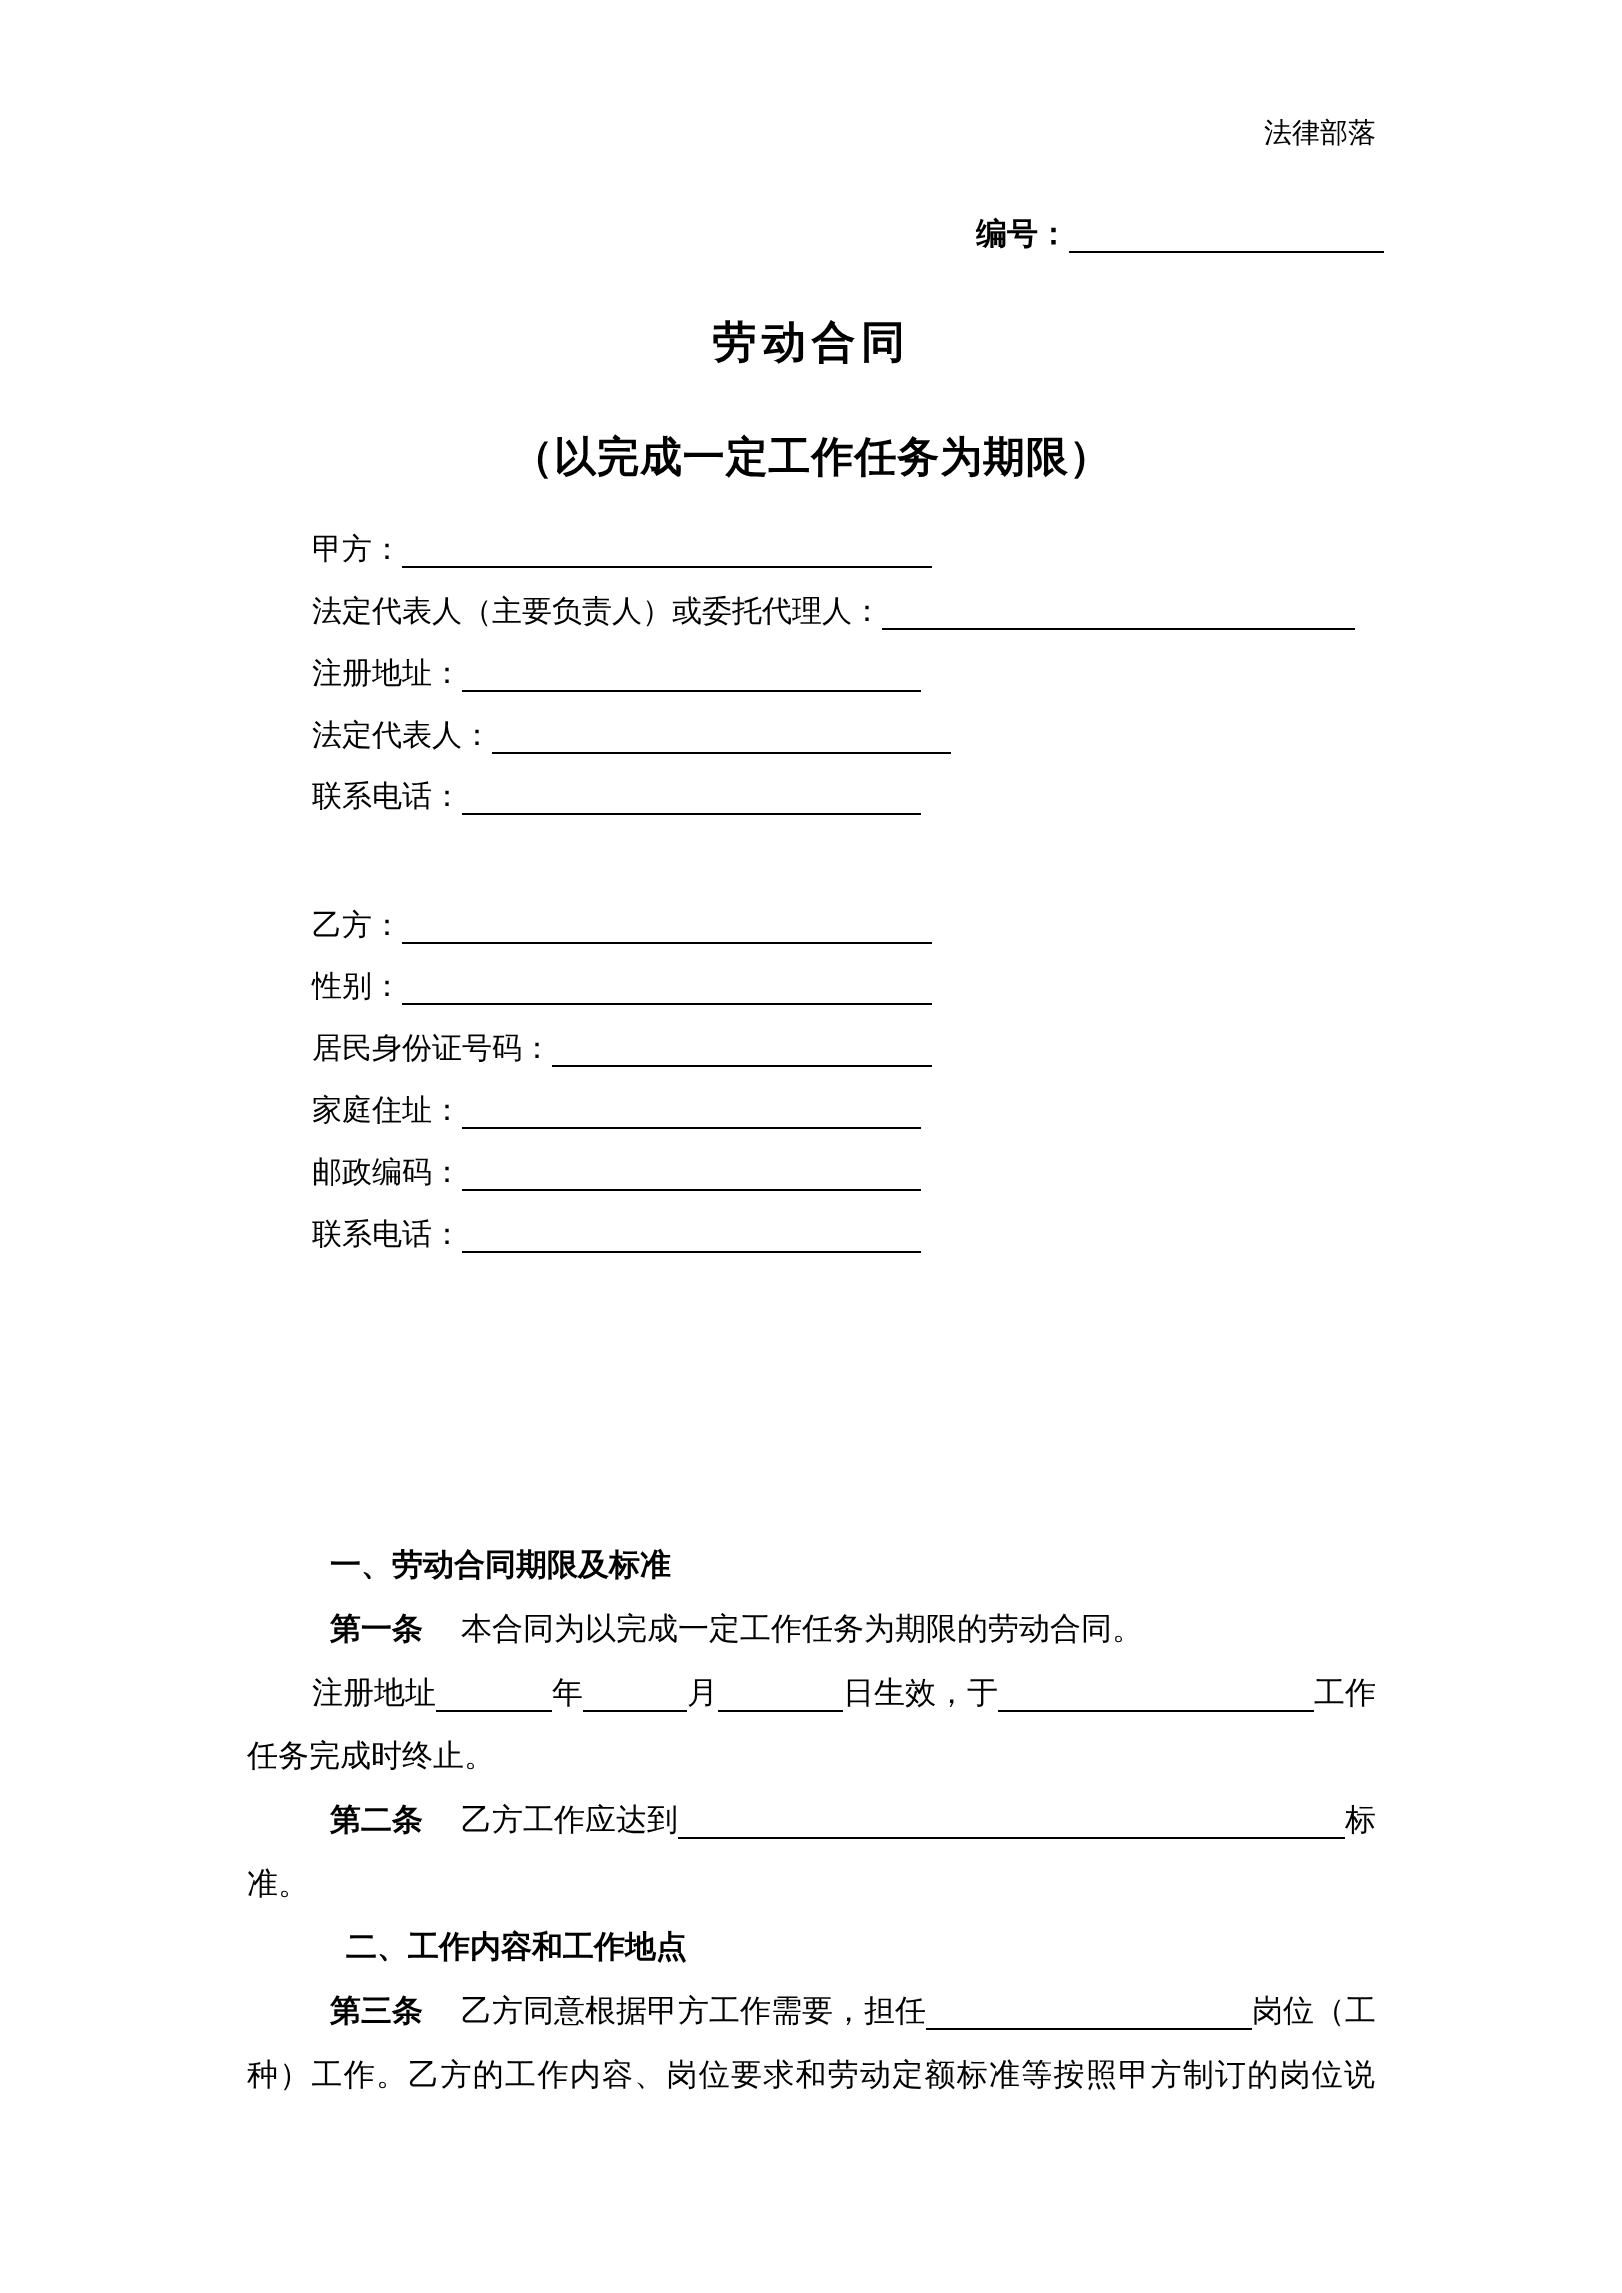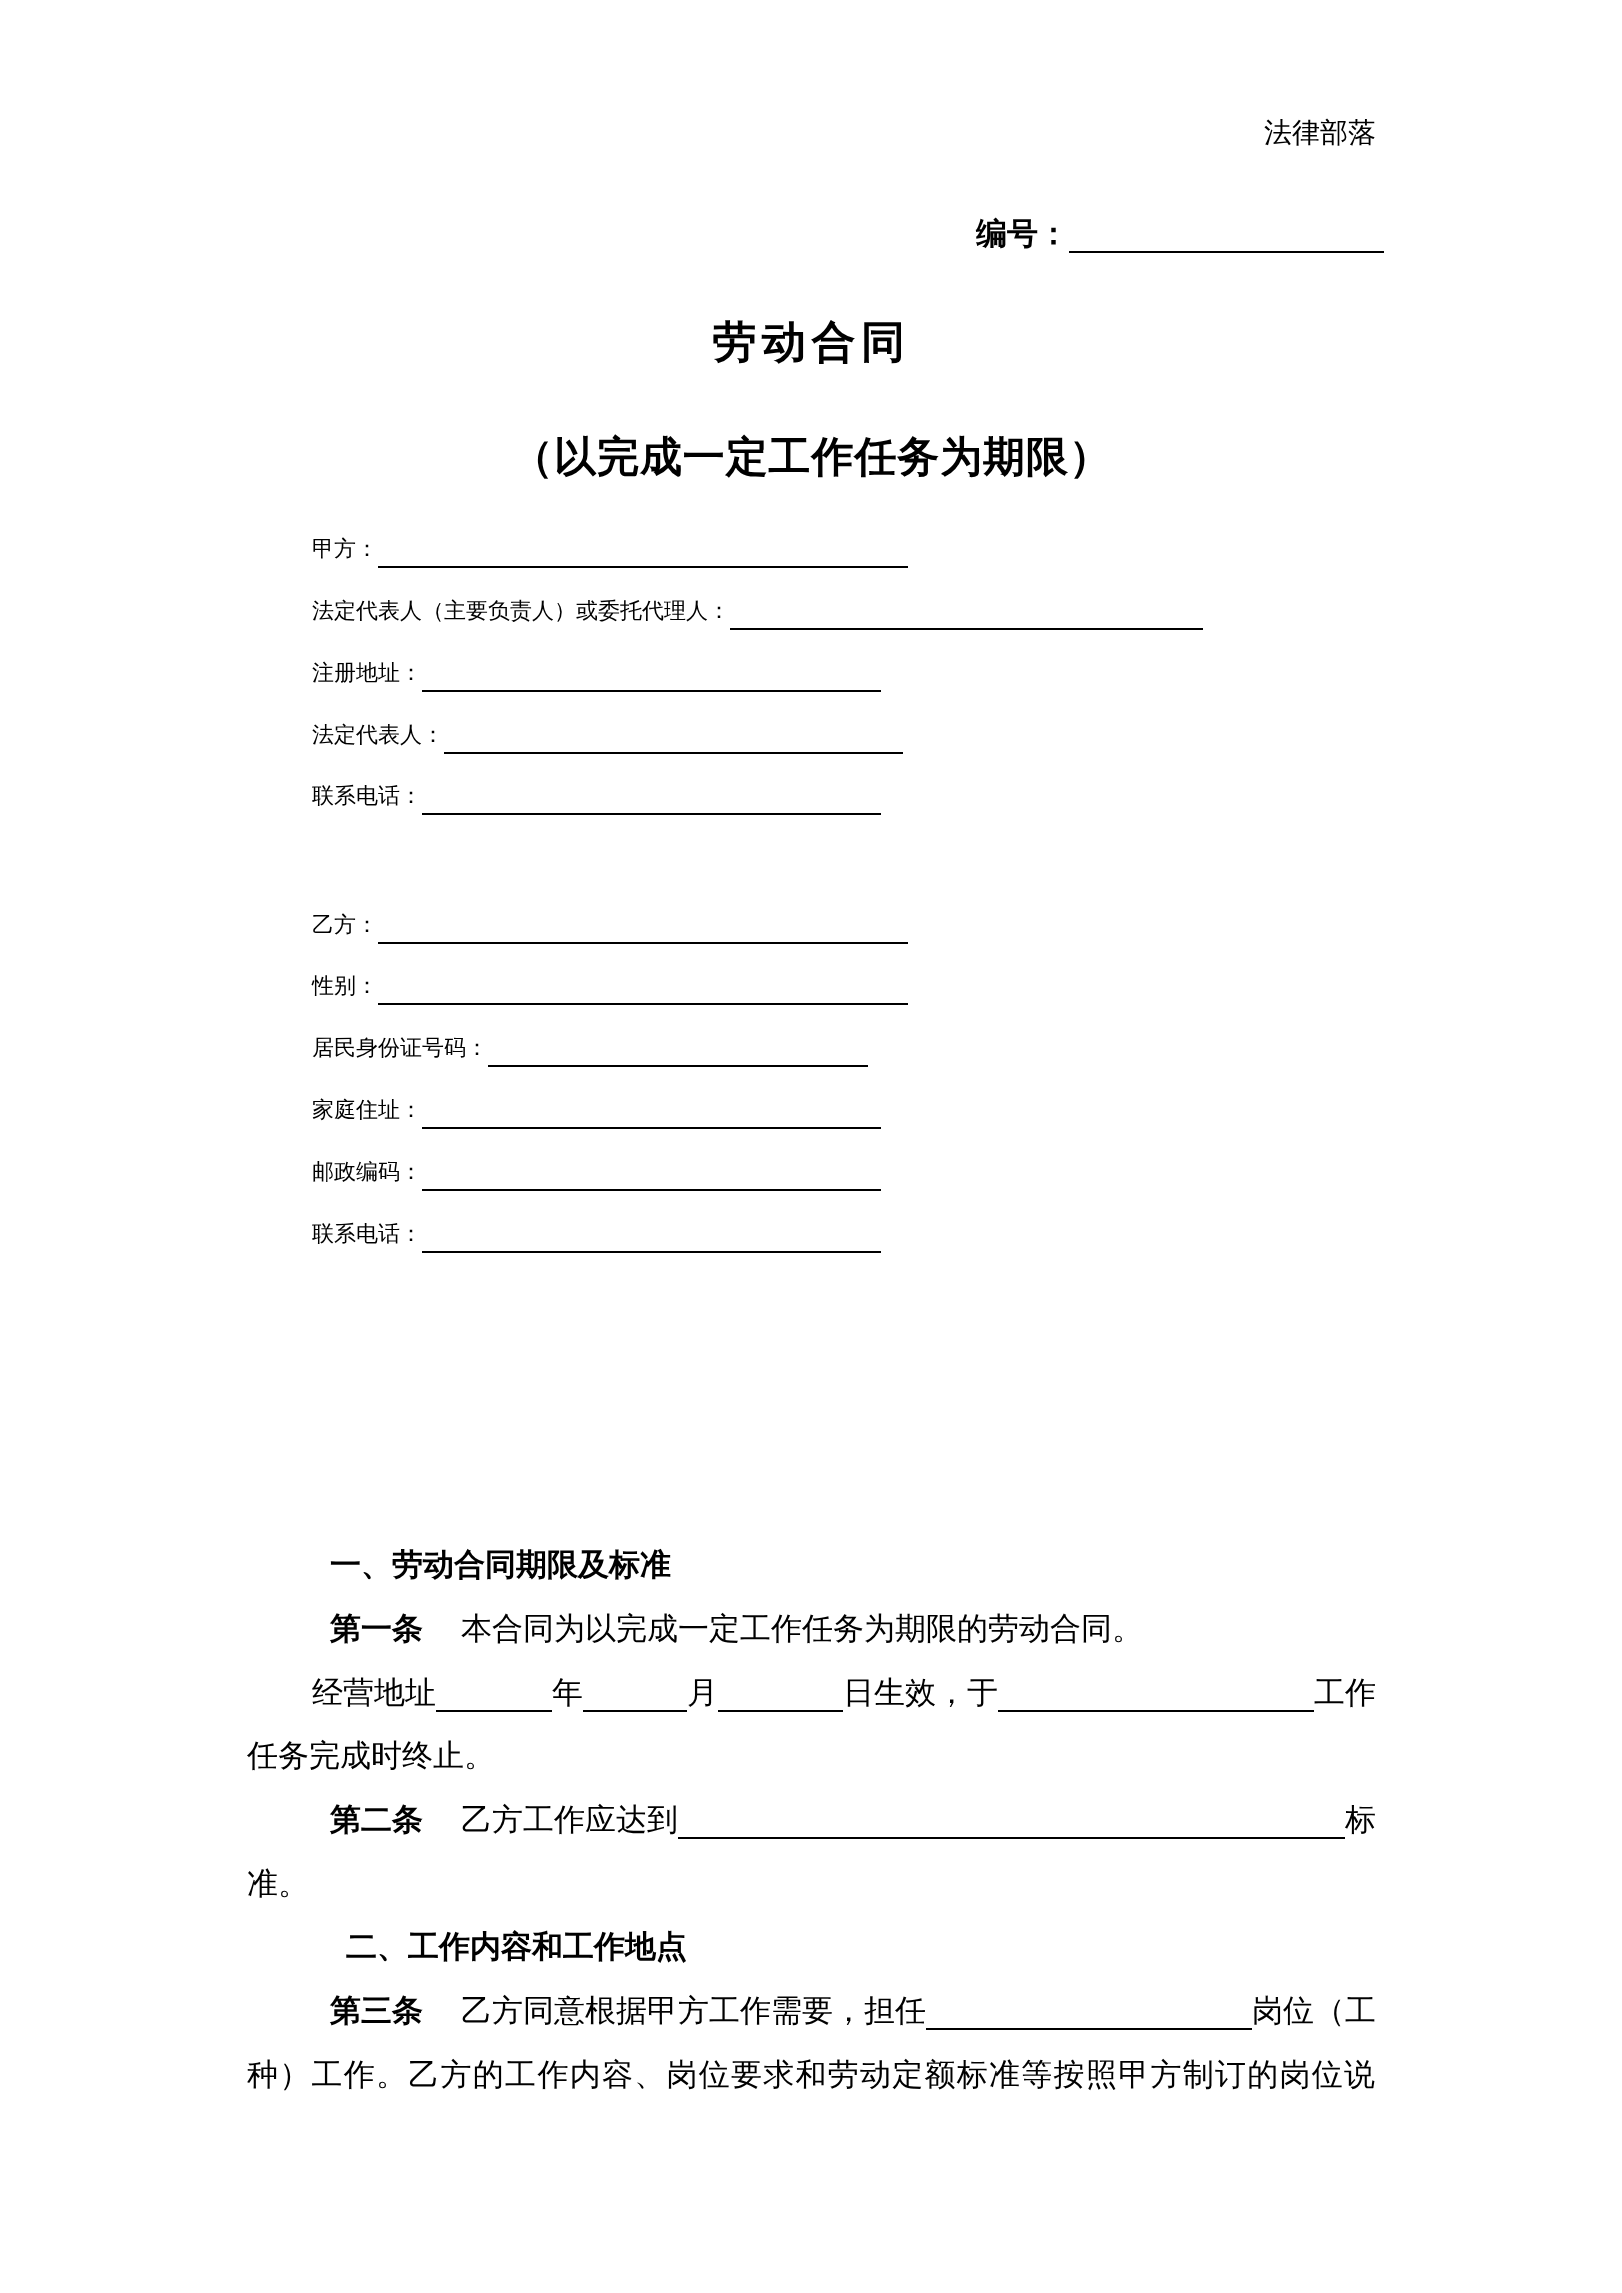--- a/index.html
+++ b/index.html
@@ -20,21 +20,21 @@
   .serial-row .lbl{font-size:31px;line-height:38px;font-weight:bold;}
   
   .blank{align-self:stretch;border-bottom:2.7px solid #000;}
   
   .title{top:317px;left:0;width:100%;text-align:center;
          font-size:44px;line-height:51px;font-weight:700;letter-spacing:5.5px;}
   .subtitle{top:433px;left:0;width:100%;text-align:center;
          font-size:42px;line-height:49px;font-weight:700;letter-spacing:0.9px;}
   
   .field-row{left:312px;height:38px;display:flex;align-items:flex-end;}
-  .field-row .lbl{font-size:22px;line-height:38px;white-space:nowrap;text-align:center;}
+  .field-row .lbl{font-size:30px;line-height:38px;white-space:nowrap;text-align:center;}
   
   .intro{top:1302px;left:247px;width:1128px;font-size:31px;line-height:62px;}
   .jline{text-align:justify;text-align-last:justify;}
   .indent{padding-left:62px;box-sizing:border-box;}
   
   .line{height:38px;display:flex;align-items:flex-end;}
   .gap{width:38px;}
   .w1170{width:1064px;}
   .w1241{width:1128px;}
   .fill{flex:1 1 auto;}
@@ -103,21 +103,21 @@
 
   <div class="abs t bold" style="top:1546px;left:312px">一、劳动合同期限及标准</div>
 
   <div class="abs line" style="top:1610px;left:312px">
     <span class="t bold">第一条</span>
     <span class="gap"></span>
     <span class="t">本合同为以完成一定工作任务为期限的劳动合同。</span>
   </div>
 
   <div class="abs line w1170" style="top:1674px;left:312px">
-    <span class="t">经营地址</span>
+    <span class="t">注册地址</span>
     <span class="blank" style="width:116px"></span>
     <span class="t">年</span>
     <span class="blank" style="width:104px"></span>
     <span class="t">月</span>
     <span class="blank" style="width:125px"></span>
     <span class="t">日生效，于</span>
     <span class="blank fill"></span>
     <span class="t">工作</span>
   </div>
 

